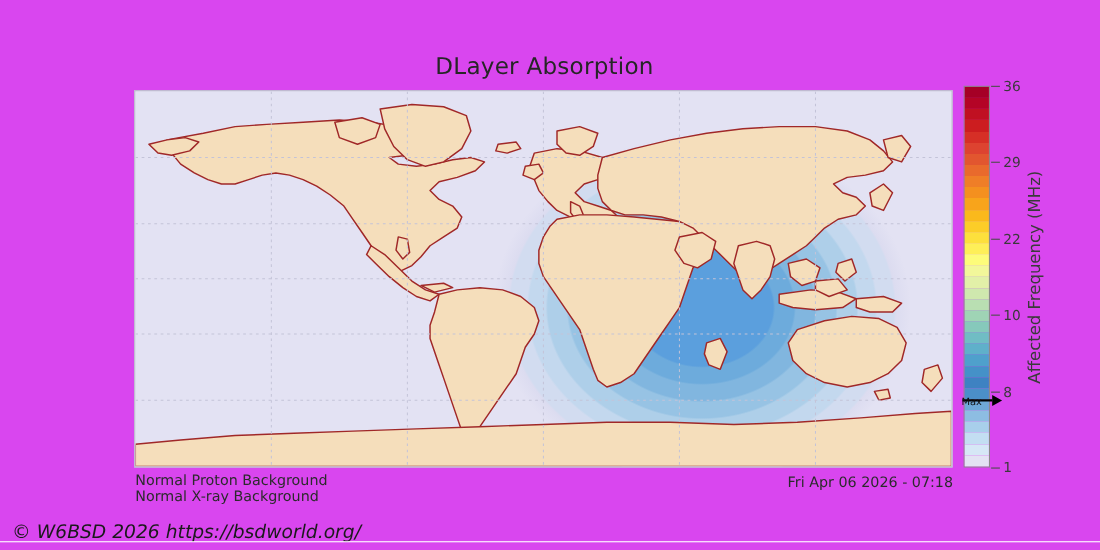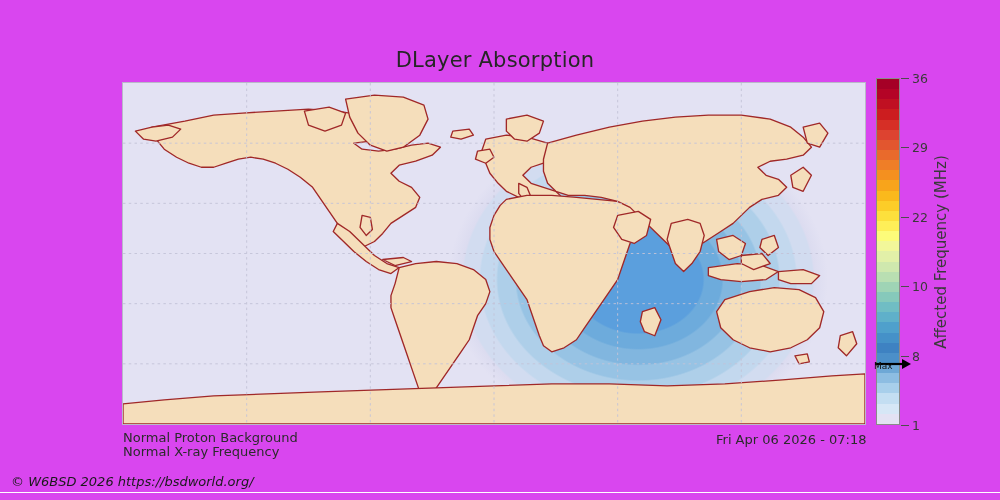--- a/index.html
+++ b/index.html
@@ -50,21 +50,21 @@
                   font-family: "DejaVu Sans", sans-serif; margin-top: 12px; }
 
   .note { position: absolute; font-size: 13px; color: #2b2b2b;
           font-family: "DejaVu Sans", sans-serif; white-space: nowrap; }
   .note-proton { left: 123px; top: 430px; }
   .note-xray   { left: 123px; top: 444px; }
   .note-stamp  { left: 716px; top: 432px; }
 
   .credit {
     position: absolute; left: 11px; top: 474px;
-    font-size: 13px; font-style: italic; color: #1a1a1a;
+    font-size: 17px; font-style: italic; color: #1a1a1a;
     font-family: "DejaVu Sans", sans-serif; white-space: nowrap;
   }
   .credit-rule { position: absolute; left: 0; top: 492px; width: 1000px; height: 1px; background: #ffffff; }
 </style>
 </head>
 <body>
 
 <div id="root">
 
   <div class="title">DLayer Absorption</div>
@@ -242,19 +242,19 @@
     <div class="maxmark" style="pointer-events:none;">
       <span class="lbl">Max</span>
     </div>
   </div>
 
   <div class="cbar-axis-label">
     <span>Affected Frequency (MHz)</span>
   </div>
 
   <div class="note note-proton">Normal Proton Background</div>
-  <div class="note note-xray">Normal X-ray Frequency</div>
+  <div class="note note-xray">Normal X-ray Background</div>
   <div class="note note-stamp">Fri Apr 06 2026 - 07:18</div>
 
   <div class="credit">© W6BSD 2026 https://bsdworld.org/</div>
   <div class="credit-rule"></div>
 
 </div>
 
 </body></html>

